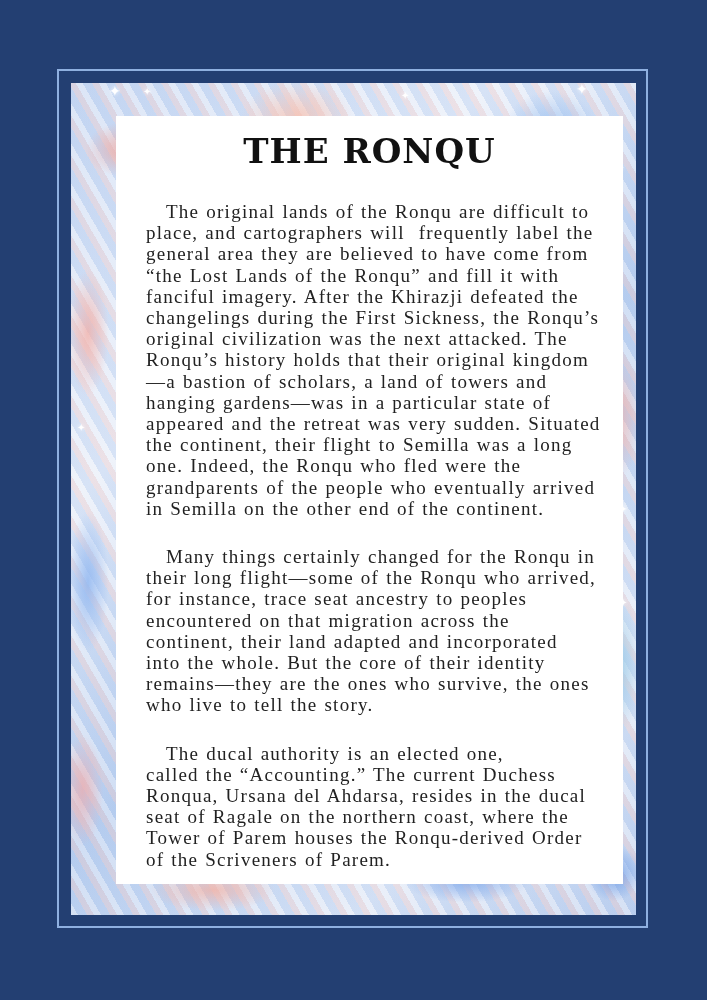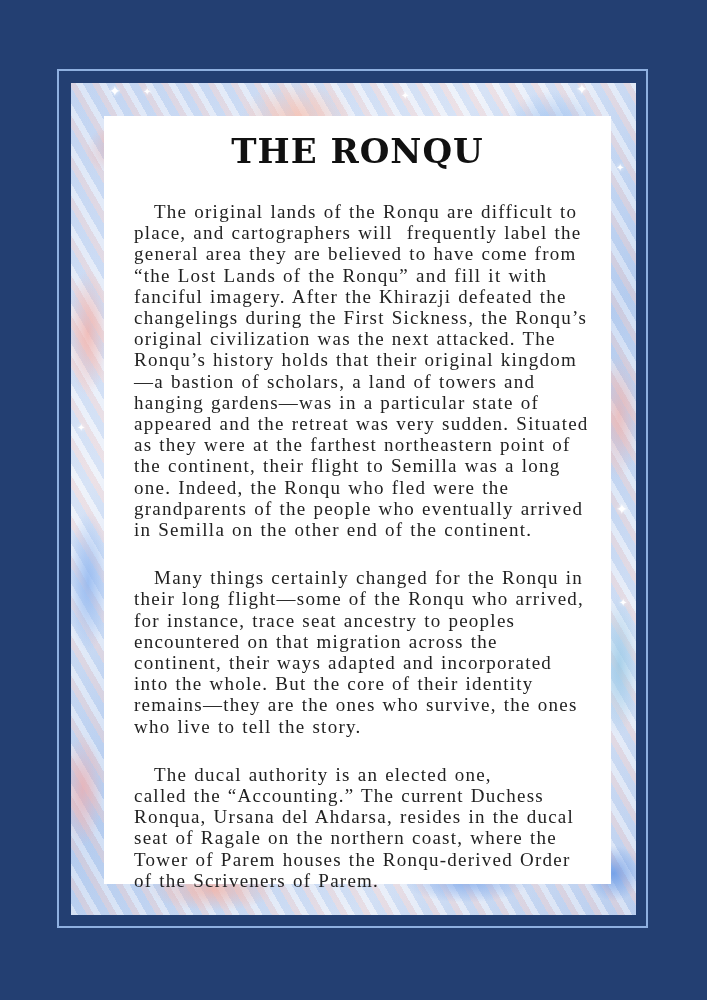--- a/index.html
+++ b/index.html
@@ -38,21 +38,21 @@
     }
     .sparkle {
       position: absolute;
       color: #ffffff;
       font-size: 14px;
       line-height: 1;
       text-shadow: 0 0 4px #fff;
     }
     .panel {
       position: absolute;
-      left: 104px; top: 116px;
+      left: 116px; top: 116px;
       width: 507px; height: 768px;
       background: #ffffff;
       box-sizing: border-box;
       padding: 12px 10px 0 10px;
     }
     .title {
       margin: 0;
       text-align: center;
       font-family: "DejaVu Serif", "Liberation Serif", serif;
       font-weight: bold;
@@ -98,32 +98,31 @@
       <span class="line">place, and cartographers will  frequently label the</span>
       <span class="line">general area they are believed to have come from</span>
       <span class="line">“the Lost Lands of the Ronqu” and fill it with</span>
       <span class="line">fanciful imagery. After the Khirazji defeated the</span>
       <span class="line">changelings during the First Sickness, the Ronqu’s</span>
       <span class="line">original civilization was the next attacked. The</span>
       <span class="line">Ronqu’s history holds that their original kingdom</span>
       <span class="line">—a bastion of scholars, a land of towers and</span>
       <span class="line">hanging gardens—was in a particular state of</span>
       <span class="line">appeared and the retreat was very sudden. Situated</span>
-      <span class="line">as they were at the farthest northeastern point of</span>
       <span class="line">the continent, their flight to Semilla was a long</span>
       <span class="line">one. Indeed, the Ronqu who fled were the</span>
       <span class="line">grandparents of the people who eventually arrived</span>
       <span class="line">in Semilla on the other end of the continent.</span>
     </div>
     <div class="para">
       <span class="line first">Many things certainly changed for the Ronqu in</span>
       <span class="line">their long flight—some of the Ronqu who arrived,</span>
       <span class="line">for instance, trace seat ancestry to peoples</span>
       <span class="line">encountered on that migration across the</span>
-      <span class="line">continent, their ways adapted and incorporated</span>
+      <span class="line">continent, their land adapted and incorporated</span>
       <span class="line">into the whole. But the core of their identity</span>
       <span class="line">remains—they are the ones who survive, the ones</span>
       <span class="line">who live to tell the story.</span>
     </div>
     <div class="para">
       <span class="line first">The ducal authority is an elected one,</span>
       <span class="line">called the “Accounting.” The current Duchess</span>
       <span class="line">Ronqua, Ursana del Ahdarsa, resides in the ducal</span>
       <span class="line">seat of Ragale on the northern coast, where the</span>
       <span class="line">Tower of Parem houses the Ronqu-derived Order</span>

